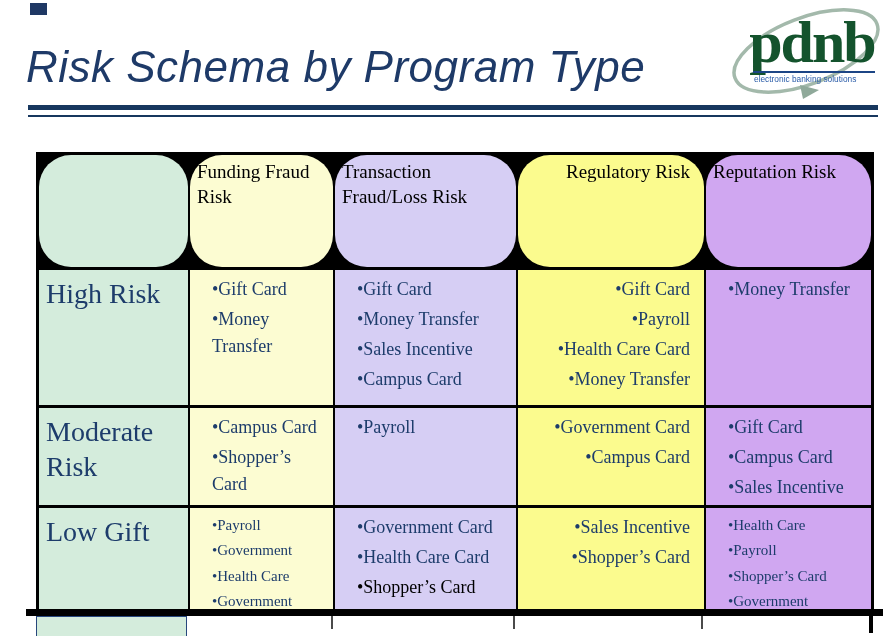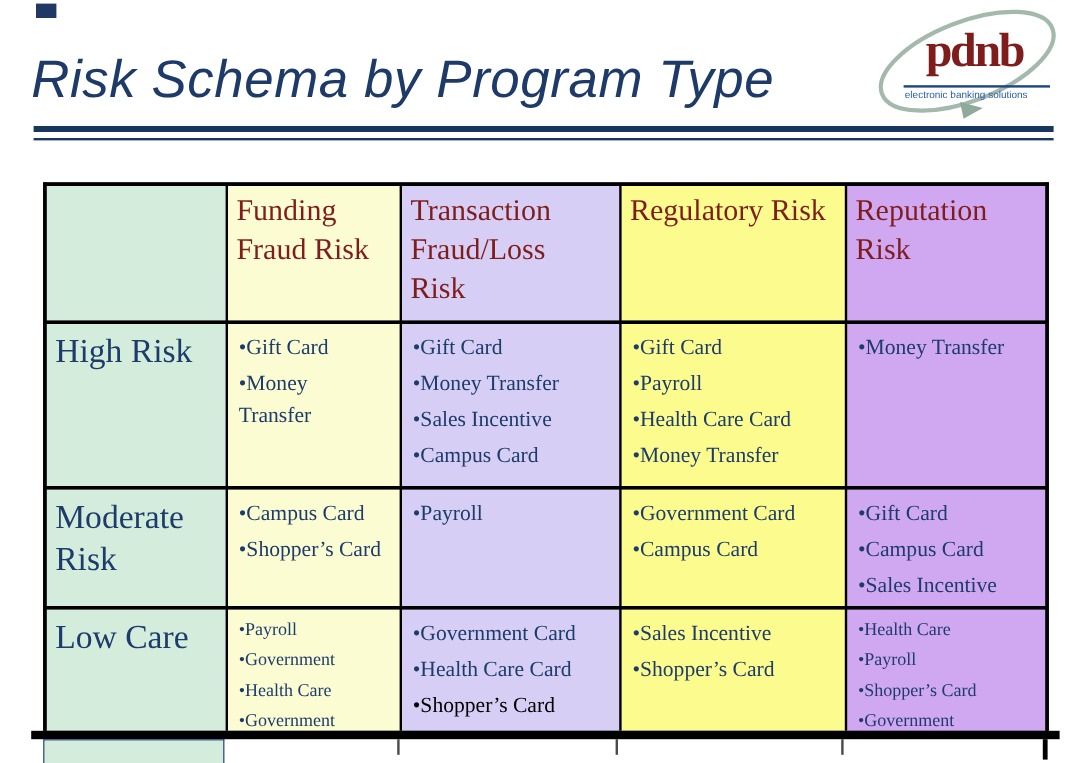--- a/index.html
+++ b/index.html
@@ -17,50 +17,50 @@
     letter-spacing:0.5px; white-space:nowrap;
   }
   .rule-thick{position:absolute; left:28px; top:105px; width:850px; height:5px; background:#17375e;}
   .rule-thin{position:absolute; left:28px; top:115px; width:850px; height:2px; background:#17375e;}
   
   .logo{position:absolute; left:726px; top:1px; width:160px; height:104px;}
   .logo svg{position:absolute; left:0; top:0;}
   .logo-word{
     position:absolute; left:20px; top:14px; width:132px; text-align:center;
     font-family:"Liberation Serif","DejaVu Serif",serif; font-weight:bold;
-    font-size:40px; line-height:54px; color:#7f1d1d; letter-spacing:-2px;
+    font-size:60px; line-height:54px; color:#14532d; letter-spacing:-2px;
   }
   .logo-underline{position:absolute; left:27px; top:70px; width:122px; height:2px; background:#1c4585;}
   .logo-tagline{
     position:absolute; left:28px; top:73px; width:124px;
     font-family:"Liberation Sans","DejaVu Sans",sans-serif;
     font-size:8.5px; color:#2a5ca8; white-space:nowrap; transform:scale(0.98); transform-origin:left top;
   }
   
   .risk-table{
     position:absolute; left:36px; top:152px; width:838px;
     display:grid; box-sizing:border-box;
     grid-template-columns:149px 143px 181px 186px 165px;
     grid-template-rows:112px 135px 97px 101px;
     column-gap:2px; row-gap:3px;
     background:#000; border:3px solid #000; border-bottom:none;
   }
   .cell{box-sizing:border-box; overflow:hidden;}
   .bg-label{background:#d4ecdc;}
   .bg-funding{background:#fcfcd2;}
   .bg-transaction{background:#d6cef4;}
-  .bg-regulatory{background:#fbfb8e;}
+  .bg-regulatory{background:#fbfb8e;text-align:right;}
   .bg-reputation{background:#d0a7f1;}
   .head{
-    font-size:25px; line-height:1.3; color:#7f1d1d; padding:5px 14px 0 7px;
+    font-size:19px; line-height:1.3; color:#000000; padding:5px 14px 0 7px;border-radius:32px;
   }
   .row-label{
     font-size:28px; line-height:1.25; color:#1d3c6b; padding:6px 20px 0 7px;
   }
-  .cell-bullets{padding:6px 14px 0 9px;}
+  .cell-bullets{padding:6px 14px 0 22px;}
   .item{
     font-size:18px; line-height:1.5; color:#1d3c6b; margin-bottom:3px;
   }
   .cell-small .item{font-size:15px; line-height:1.55; margin-bottom:2px;}
   .item-black{color:#000000;}
   
   .bottom-bar{position:absolute; left:26px; top:609px; width:857px; height:7px; background:#000;}
   .partial-label-cell{
     position:absolute; left:36px; top:616px; width:151px; height:20px;
     background:#d4ecdc; border:1px solid #27477c; border-bottom:none; box-sizing:border-box;
@@ -131,21 +131,21 @@
     <div class="cell cell-bullets bg-regulatory">
       <div class="item">•Government Card</div>
       <div class="item">•Campus Card</div>
     </div>
     <div class="cell cell-bullets bg-reputation">
       <div class="item">•Gift Card</div>
       <div class="item">•Campus Card</div>
       <div class="item">•Sales Incentive</div>
     </div>
 
-    <div class="cell row-label bg-label">Low Care</div>
+    <div class="cell row-label bg-label">Low Gift</div>
     <div class="cell cell-bullets cell-small bg-funding">
       <div class="item">•Payroll</div>
       <div class="item">•Government</div>
       <div class="item">•Health Care</div>
       <div class="item">•Government</div>
     </div>
     <div class="cell cell-bullets bg-transaction">
       <div class="item">•Government Card</div>
       <div class="item">•Health Care Card</div>
       <div class="item item-black">•Shopper’s Card</div>

